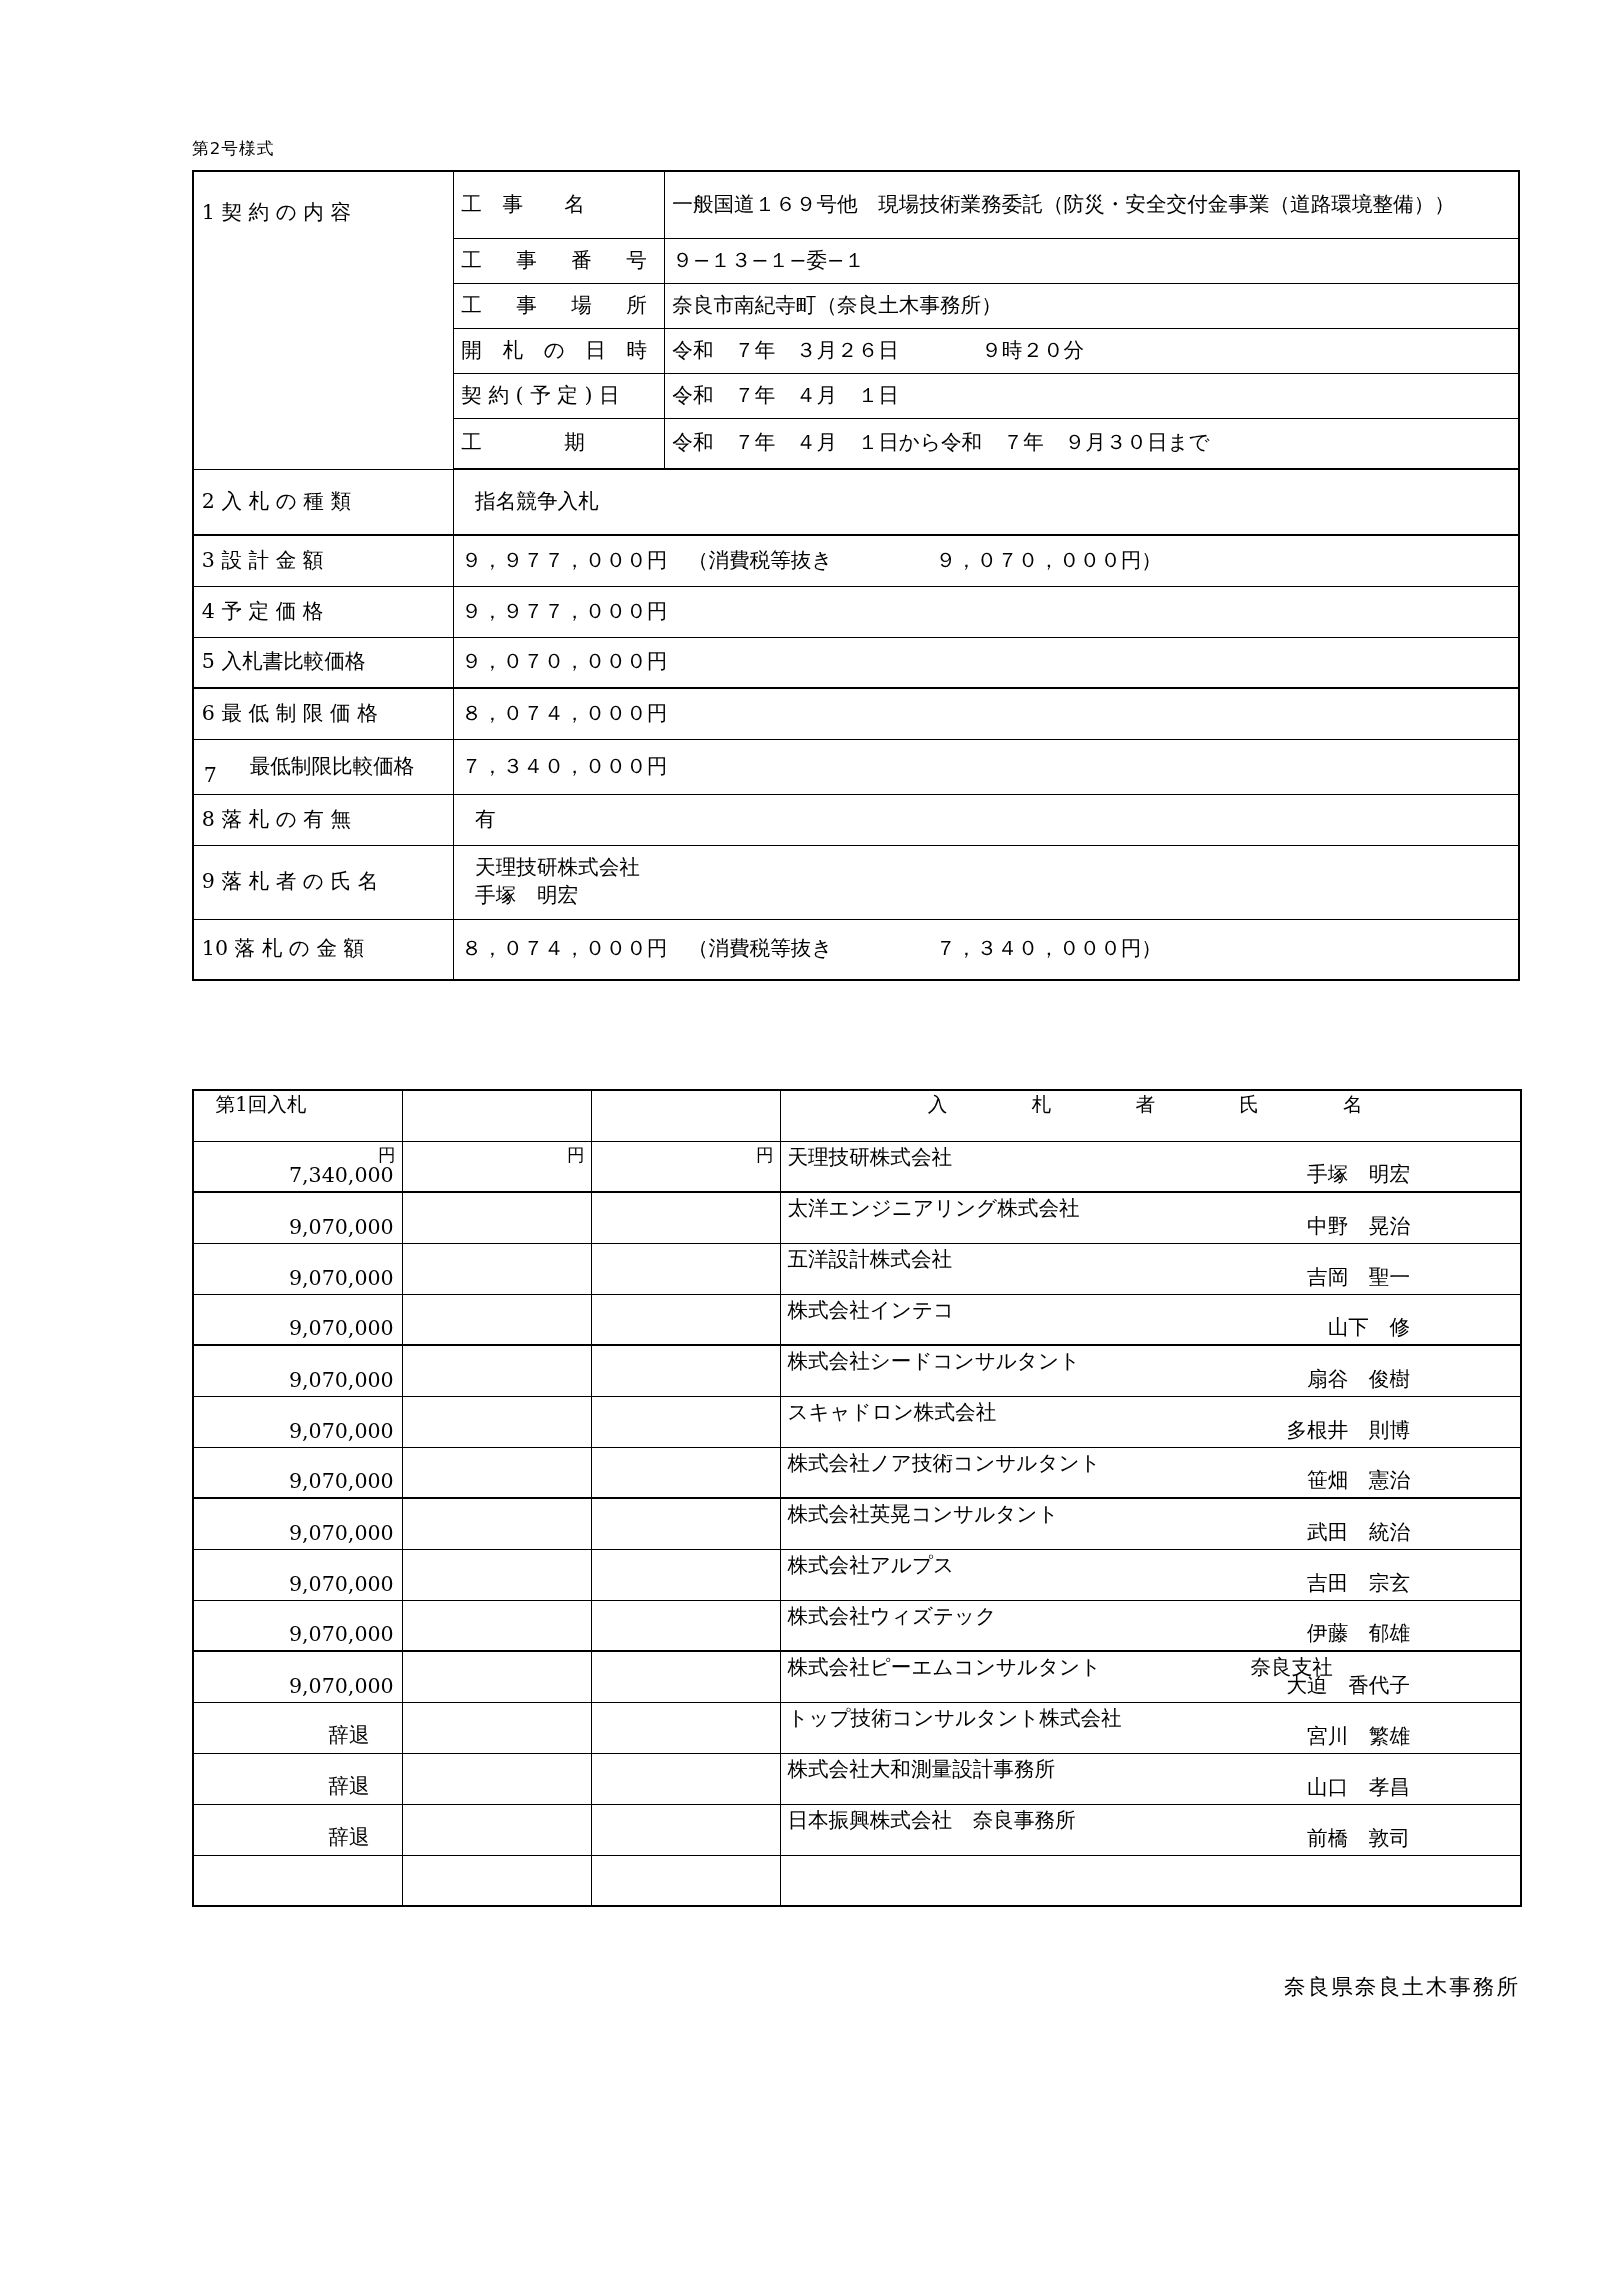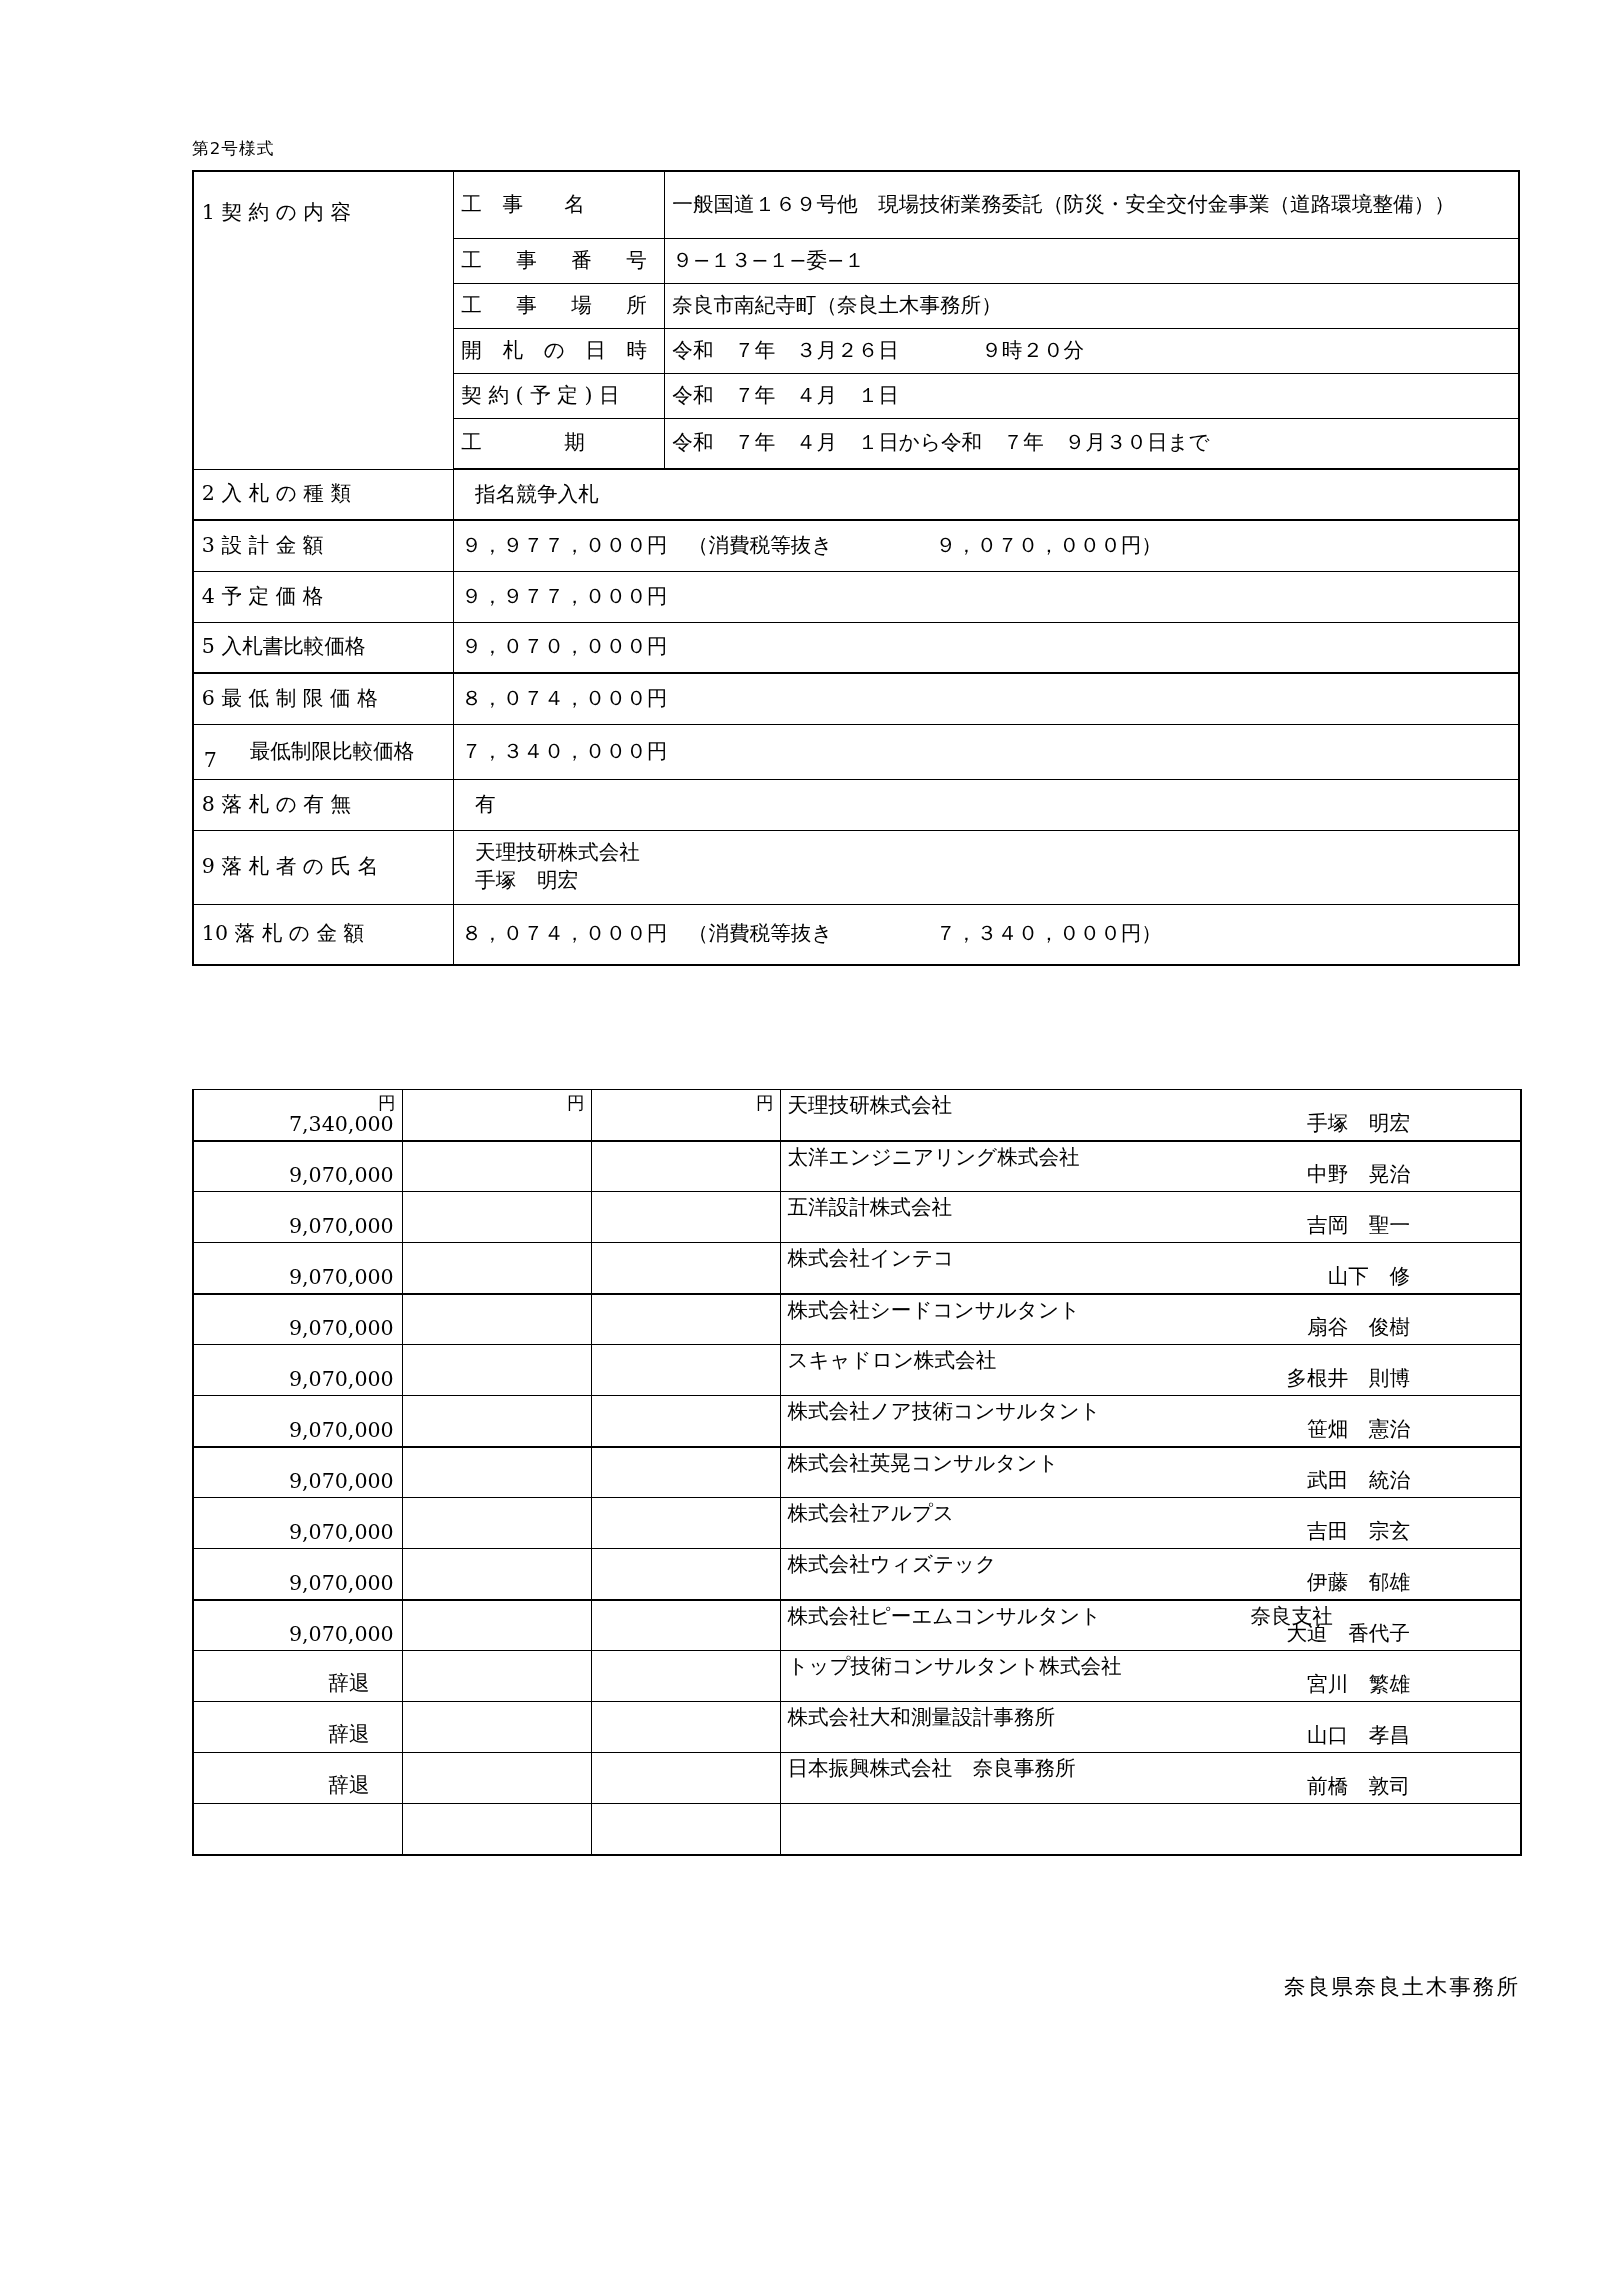--- a/index.html
+++ b/index.html
@@ -172,21 +172,21 @@
         <td class="lbl">契 約 ( 予 定 ) 日</td>
         <td class="val outer-right val-indent" style="height:45px;">令和　７年　４月　１日</td>
       </tr>
       <tr>
         <td class="lbl thick-bot">工　　　　期</td>
         <td class="val outer-right thick-bot val-indent" style="height:51px;">令和　７年　４月　１日から令和　７年　９月３０日まで</td>
       </tr>
 
       <tr>
         <td class="lbl outer-left thick-bot">2 入 札 の 種 類</td>
-        <td class="val outer-right thick-bot" colspan="2" style="height:51px;padding-left:21.6px;font-family:Liberation Serif, serif;">指名競争入札</td>
+        <td class="val outer-right thick-bot" colspan="2" style="height:66px;padding-left:21.6px;font-family:Liberation Serif, serif;">指名競争入札</td>
       </tr>
 
       <tr>
         <td class="lbl outer-left">3 設 計 金 額</td>
         <td class="val outer-right money" colspan="2" style="height:51px;margin-top:39px;">９，９７７，０００円　（消費税等抜き　　　　　９，０７０，０００円）</td>
       </tr>
       <tr>
         <td class="lbl outer-left">4 予 定 価 格</td>
         <td class="val outer-right money" colspan="2" style="height:51px;">９，９７７，０００円</td>
       </tr>
@@ -224,20 +224,26 @@
   </table>
 
   <table class="bid-table">
     <colgroup>
       <col class="c-amt">
         <col class="c-amt2">
         <col class="c-amt3">
         <col class="c-name">
     </colgroup>
     <tbody id="bid-body">
+      <tr>
+        <td class="hdr-round outer-left outer-top">第1回入札</td>
+        <td class="outer-top"></td>
+        <td class="outer-top"></td>
+        <td class="hdr-bidder outer-top outer-right">入 札 者 氏 名</td>
+      </tr>
     <tr>
           <td class="amt-cell outer-left thick-bot">
             <span class="yen">円</span>
             <span class="num">7,340,000</span>
           </td>
           <td class="amt-cell  thick-bot">
             <span class="yen">円</span>
           </td>
           <td class="amt-cell  thick-bot">
             <span class="yen">円</span>

